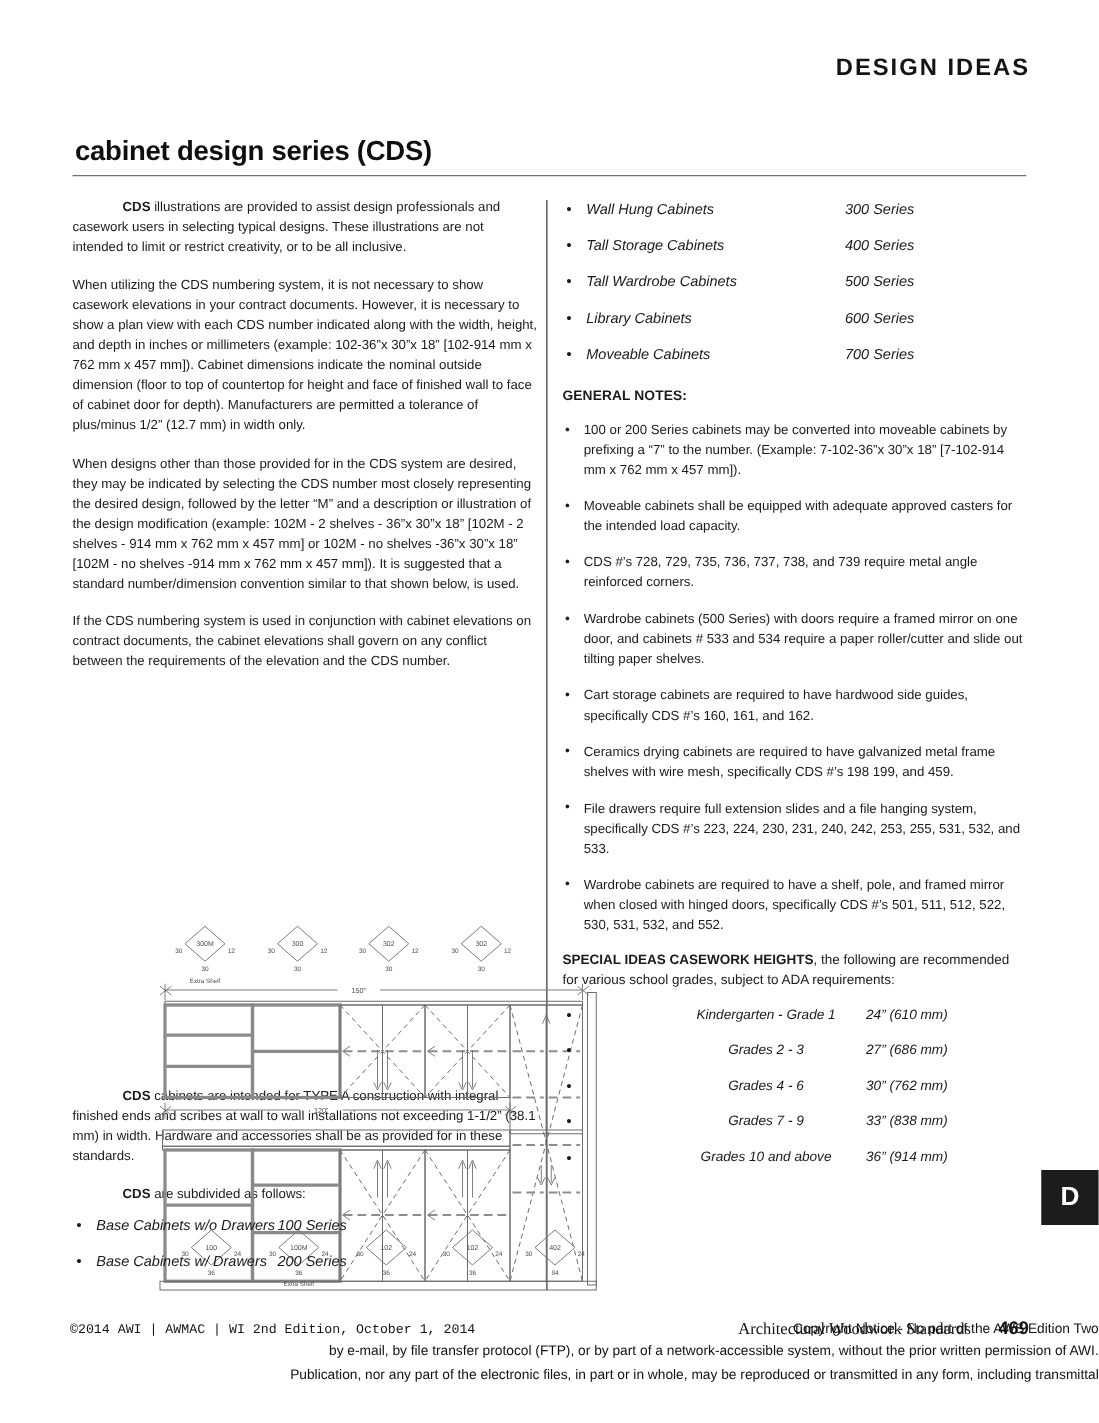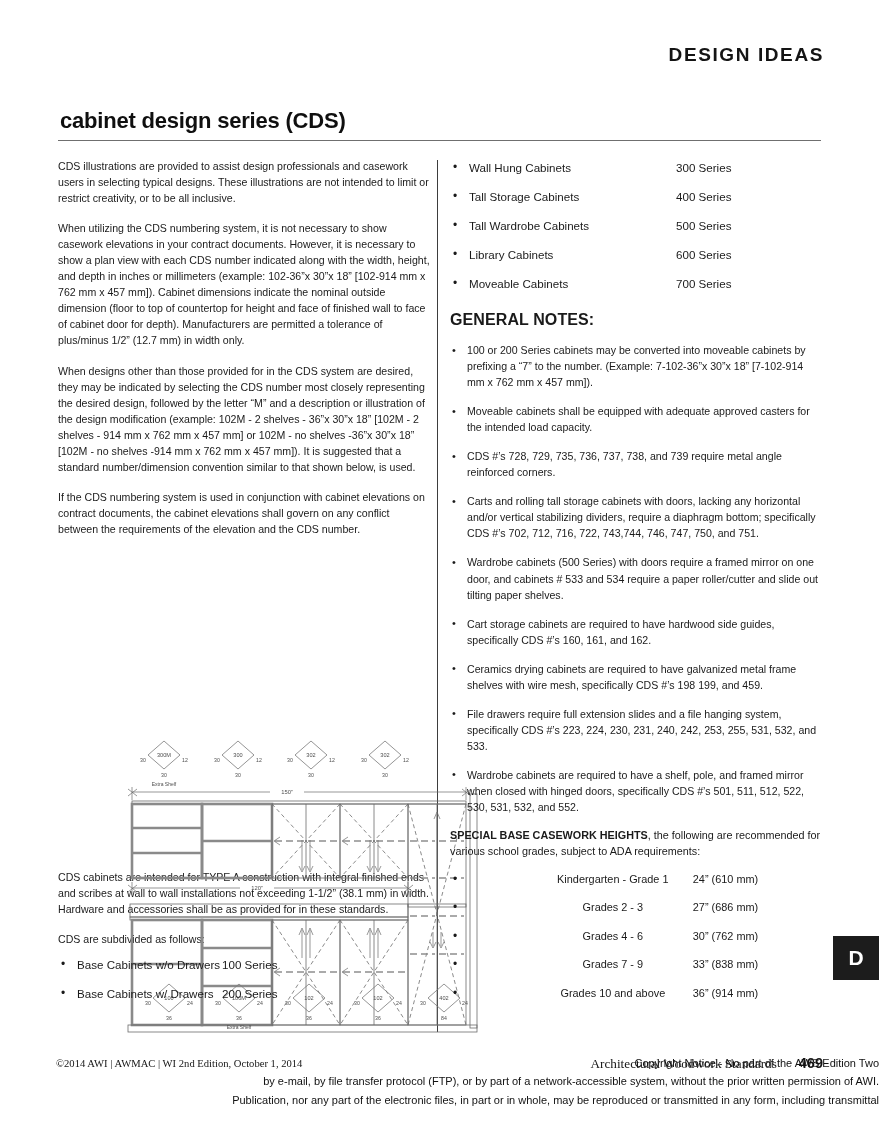--- a/index.html
+++ b/index.html
@@ -32,74 +32,74 @@
   .col-right { position: absolute; left: 450px; top: 158px; width: 372px; }
   .col-divider {
     position: absolute; left: 437px; top: 160px; width: 0; height: 872px;
     border-left: 1.1px solid #3d3d3d;
   }
 
   p.body {
     font-size: 10.6px; line-height: 16.05px;
     text-align: left; margin-bottom: 14px; color: #1a1a1a;
   }
-  p.body b { font-weight: normal; }
+  p.body b { font-weight: bold; margin-left: 40px; }
   p.tight { margin-bottom: 10px; }
 
   
   ul.blist { list-style: none; }
   ul.blist > li {
     position: relative; padding-left: 17px;
     font-size: 10.6px; line-height: 16.05px; margin-bottom: 13px;
   }
   ul.blist > li:before {
     content: "\2022"; position: absolute; left: 2px; top: -0.5px;
     font-size: 11px; line-height: 16px;
   }
 
   
-  ul.series { list-style: none; margin-top: 2px; }
+  ul.series { list-style: none; margin-top: 2px; font-style: italic; }
   ul.series > li {
     position: relative; padding-left: 19px; height: 29px;
     font-size: 11.6px; line-height: 15px;
   }
   ul.series > li:before {
     content: "\2022"; position: absolute; left: 3px; top: 0;
     font-size: 12px;
   }
   ul.series .label { display: inline-block; width: 207px; vertical-align: top; }
   ul.series .value { display: inline-block; vertical-align: top; }
 
   ul.series.sub > li { height: 28.5px; font-size: 10.9px; text-align: center; }
   ul.series.sub .label { width: 160px; }
 
   ul.series.wide > li { height: 29px; }
   ul.series.wide .label { width: 145px; }
 
   .notes-head {
-    font-size: 16px; font-weight: bold; letter-spacing: 0.1px;
+    font-size: 11px; font-weight: bold; letter-spacing: 0.1px;
     margin-top: 6px; margin-bottom: 13px;
   }
   .special-head {
     font-size: 10.8px; line-height: 15.8px; margin-top: 4px; margin-bottom: 12px;
   }
   .special-head b { font-weight: bold; }
 
   
   .d-tab {
     position: absolute; right: 0; top: 936px; width: 46px; height: 44px;
     background: #1c1c1c; color: #ffffff;
     font-size: 21px; font-weight: bold;
     display: flex; align-items: center; justify-content: center;
   }
 
   
   .footer-left {
     position: absolute; left: 56px; top: 1058px;
-    font-family: Liberation Serif, serif; font-size: 10.6px; color: #151515;
+    font-family: Liberation Mono, monospace; font-size: 10.6px; color: #151515;
   }
   .footer-right {
     position: absolute; right: 56px; top: 1055px;
     font-family: "Liberation Serif", serif; font-size: 13.2px; color: #151515;
   }
   .footer-right .pg { font-family: "Liberation Sans", sans-serif; font-weight: bold; font-size: 14.5px; margin-left: 22px; }
   .copyright {
     position: absolute; left: 0; right: 0; top: 1054px;
     text-align: right; font-size: 11px; line-height: 18.4px; color: #111;
   }
@@ -342,29 +342,28 @@
         <span class="label">Moveable Cabinets</span><span class="value">700 Series</span>
       </li>
     </ul>
 
     <div class="notes-head">GENERAL NOTES:</div>
 
     <ul class="blist">
       <li>100 or 200 Series cabinets may be converted into moveable cabinets by prefixing a “7” to the number. (Example: 7-102-36”x 30”x 18” [7-102-914 mm x 762 mm x 457 mm]).</li>
       <li>Moveable cabinets shall be equipped with adequate approved casters for the intended load capacity.</li>
       <li>CDS #’s 728, 729, 735, 736, 737, 738, and 739 require metal angle reinforced corners.</li>
-      <li>Carts and rolling tall storage cabinets with doors, lacking any horizontal and/or vertical stabilizing dividers, require a diaphragm bottom; specifically CDS #’s 702, 712, 716, 722, 743,744, 746, 747, 750, and 751.</li>
       <li>Wardrobe cabinets (500 Series) with doors require a framed mirror on one door, and cabinets # 533 and 534 require a paper roller/cutter and slide out tilting paper shelves.</li>
       <li>Cart storage cabinets are required to have hardwood side guides, specifically CDS #’s 160, 161, and 162.</li>
       <li>Ceramics drying cabinets are required to have galvanized metal frame shelves with wire mesh, specifically CDS #’s 198 199, and 459.</li>
       <li>File drawers require full extension slides and a file hanging system, specifically CDS #’s 223, 224, 230, 231, 240, 242, 253, 255, 531, 532, and 533.</li>
       <li>Wardrobe cabinets are required to have a shelf, pole, and framed mirror when closed with hinged doors, specifically CDS #’s 501, 511, 512, 522, 530, 531, 532, and 552.</li>
     </ul>
 
-    <div class="special-head"><b>SPECIAL BASE CASEWORK HEIGHTS</b><span>, the following are recommended for various school grades, subject to ADA requirements:</span></div>
+    <div class="special-head"><b>SPECIAL IDEAS CASEWORK HEIGHTS</b><span>, the following are recommended for various school grades, subject to ADA requirements:</span></div>
 
     <ul class="series sub">
       <li>
         <span class="label">Kindergarten - Grade 1</span><span class="value">24” (610 mm)</span>
       </li>
       <li>
         <span class="label">Grades 2 - 3</span><span class="value">27” (686 mm)</span>
       </li>
       <li>
         <span class="label">Grades 4 - 6</span><span class="value">30” (762 mm)</span>

